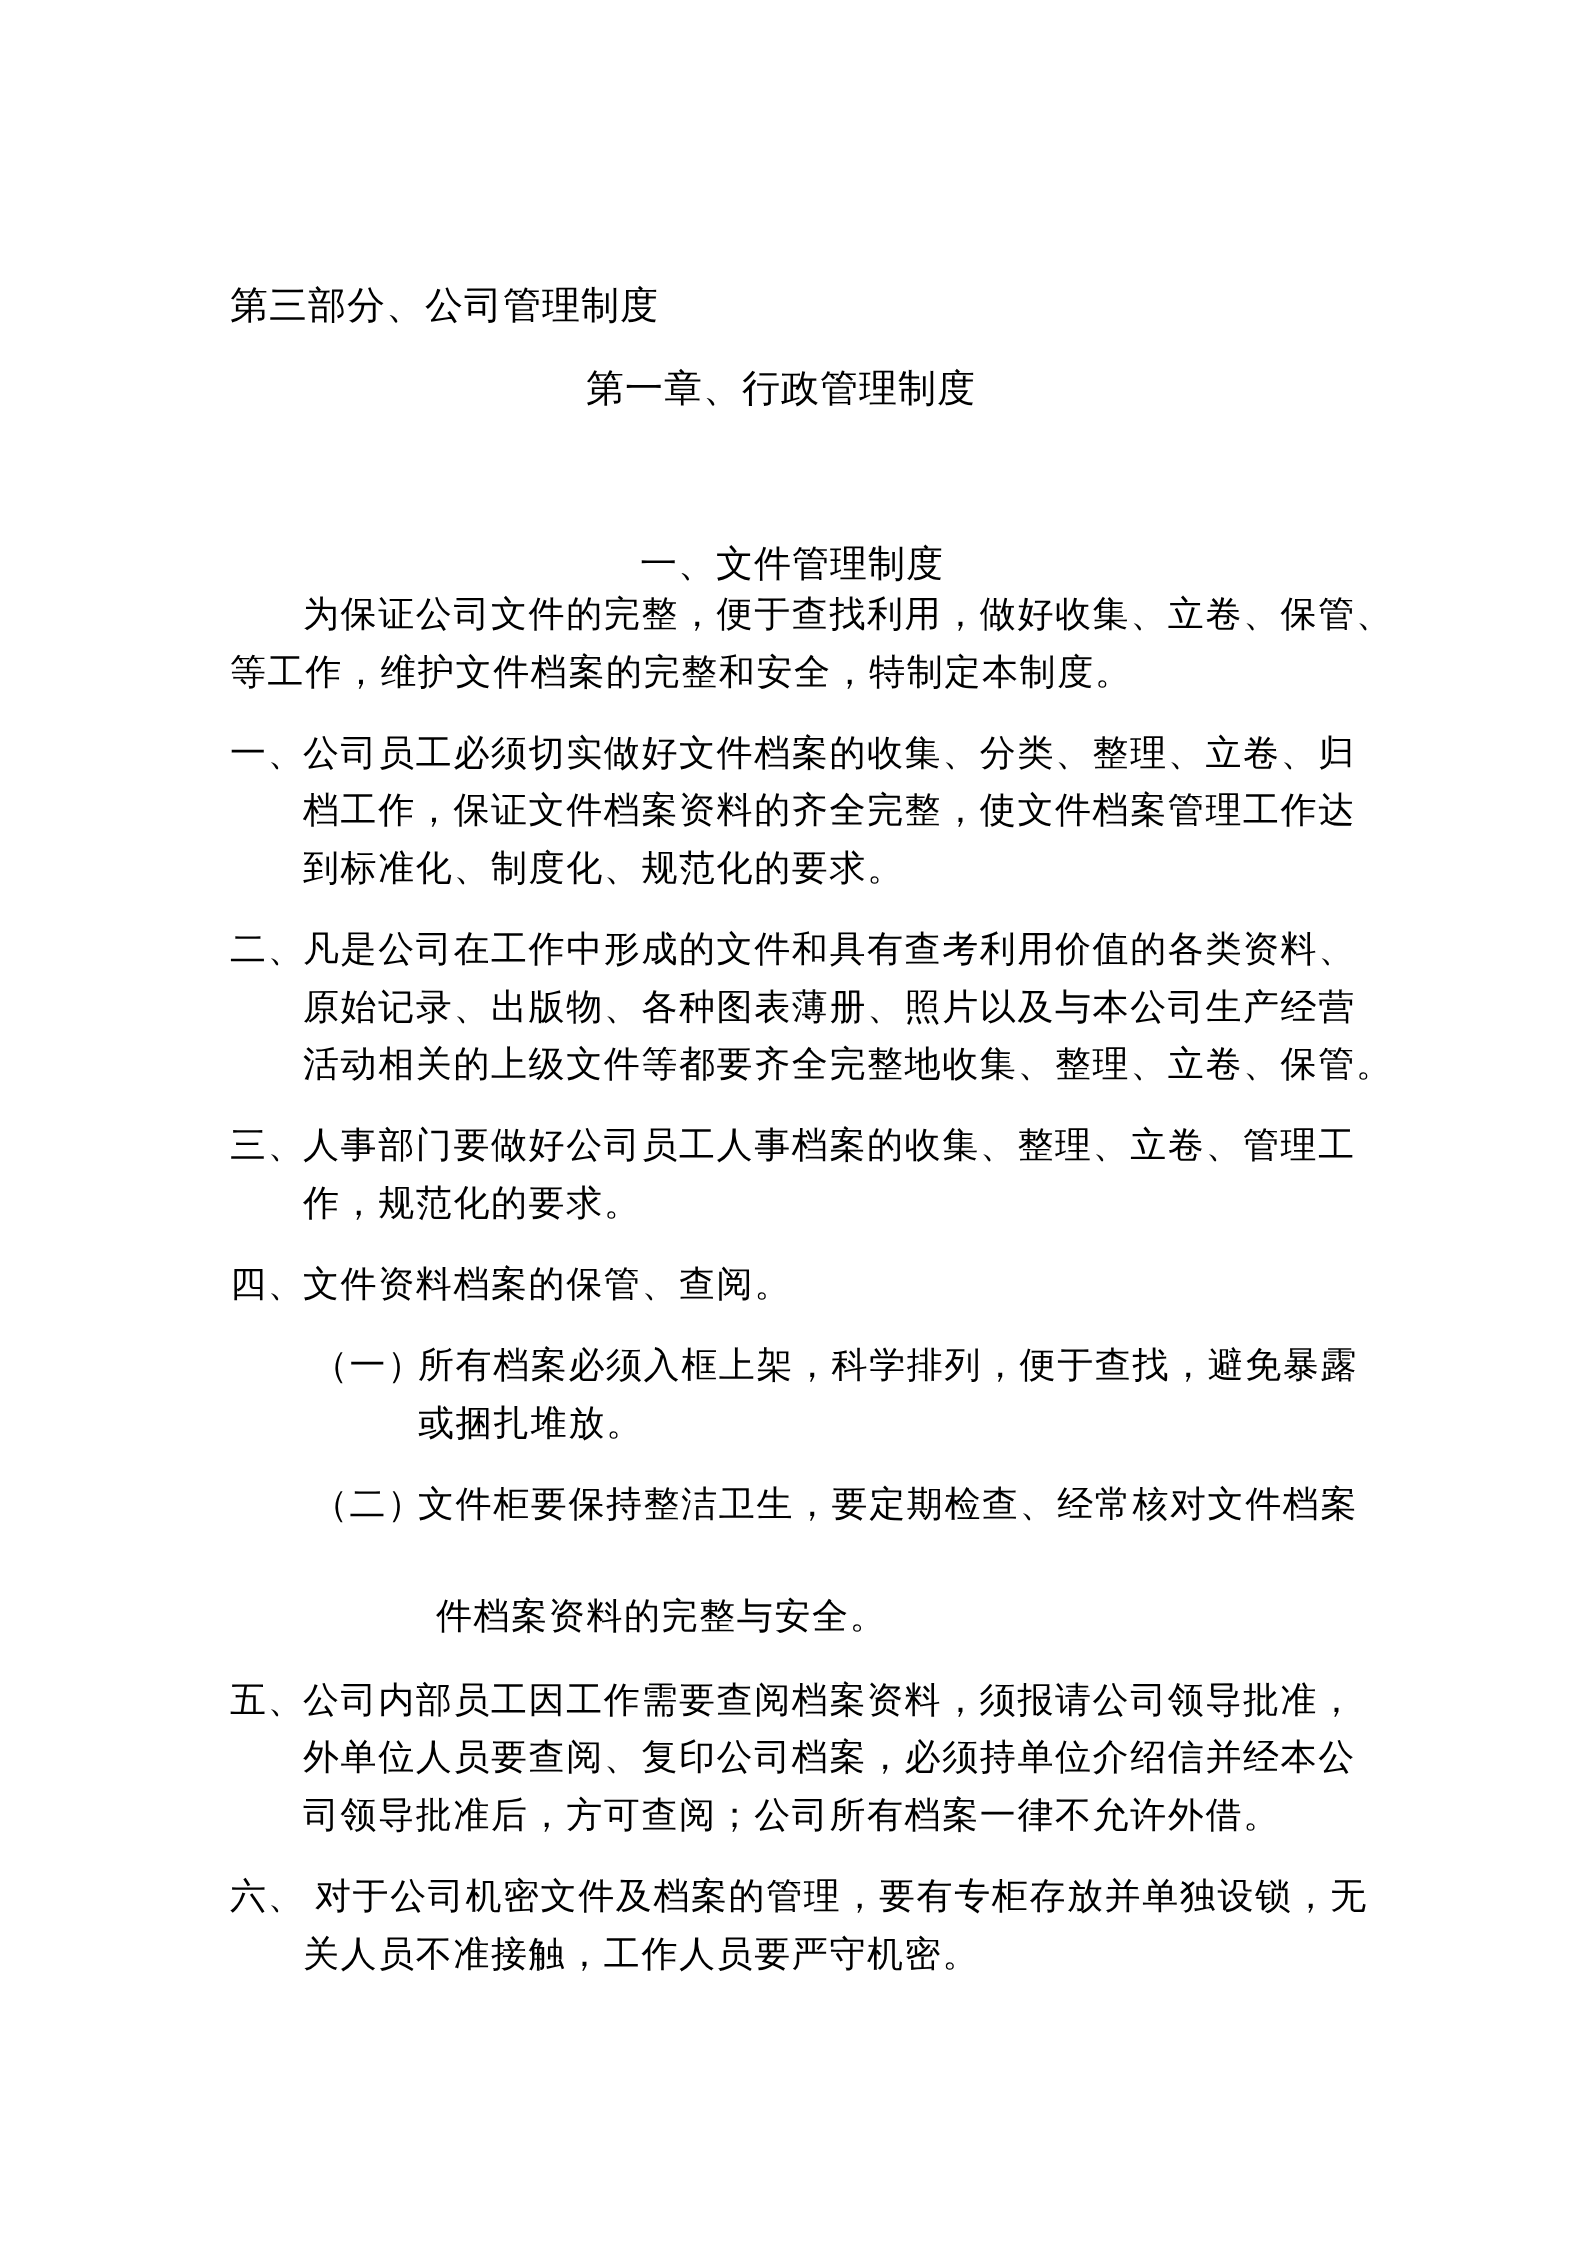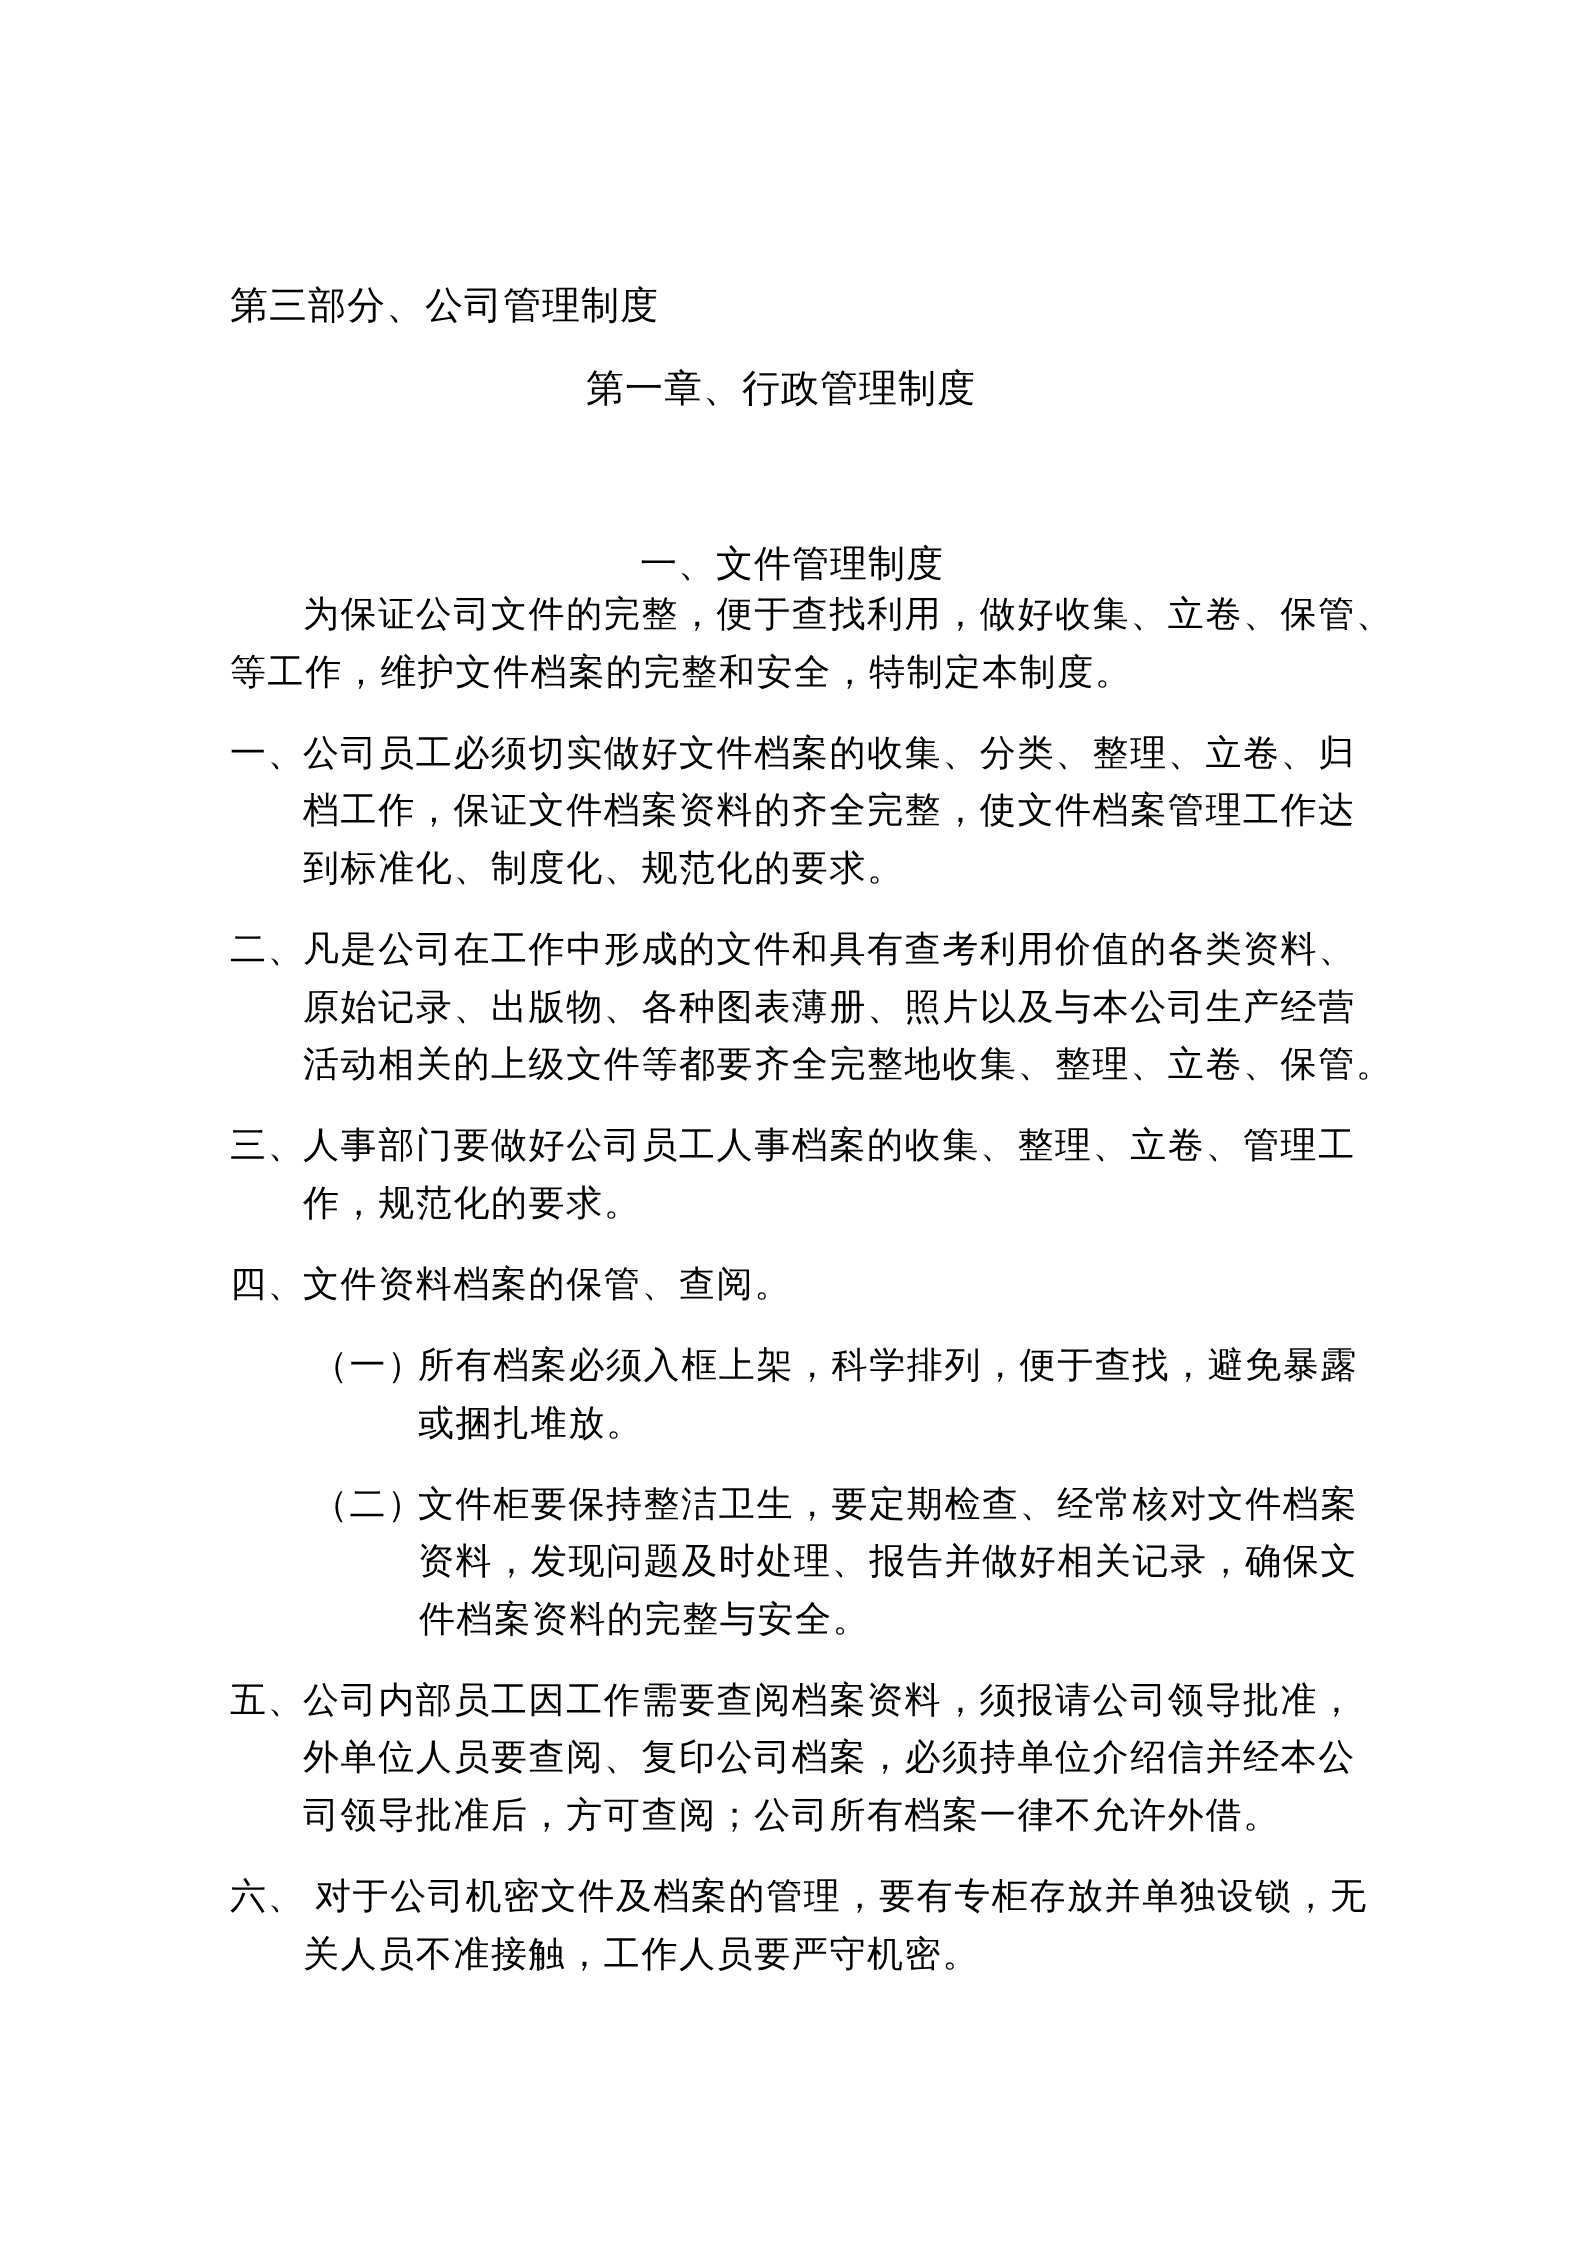--- a/index.html
+++ b/index.html
@@ -39,22 +39,21 @@
 
   <div class="line" style="left:230px; top:1262px;">四、</div>
   <div class="line" style="left:303px; top:1262px;">文件资料档案的保管、查阅。</div>
 
   <div class="line" style="left:312px; top:1343px;">（一）</div>
   <div class="line" style="left:418px; top:1343px;">所有档案必须入框上架，科学排列，便于查找，避免暴露</div>
   <div class="line" style="left:418px; top:1401px;">或捆扎堆放。</div>
 
   <div class="line" style="left:312px; top:1482px;">（二）</div>
   <div class="line" style="left:418px; top:1482px;">文件柜要保持整洁卫生，要定期检查、经常核对文件档案</div>
-  <div class="line" style="left:418px; top:1539px;">资料，发现问题及时处理、报告并做好相关记录，确保文</div>
-  <div class="line" style="left:419px; top:1597px;">件档案资料的完整与安全。</div>
+  <div class="line" style="left:436px; top:1597px;font-family:Liberation Mono, monospace;">件档案资料的完整与安全。</div>
 
   <div class="line" style="left:230px; top:1678px;">五、</div>
   <div class="line" style="left:303px; top:1678px;font-family:Liberation Serif, serif;">公司内部员工因工作需要查阅档案资料，须报请公司领导批准，</div>
   <div class="line" style="left:303px; top:1735px;">外单位人员要查阅、复印公司档案，必须持单位介绍信并经本公</div>
   <div class="line" style="left:303px; top:1793px;">司领导批准后，方可查阅；公司所有档案一律不允许外借。</div>
 
   <div class="line" style="left:230px; top:1874px;">六、</div>
   <div class="line" style="left:315px; top:1874px;">对于公司机密文件及档案的管理，要有专柜存放并单独设锁，无</div>
   <div class="line" style="left:303px; top:1932px;">关人员不准接触，工作人员要严守机密。</div>
 

